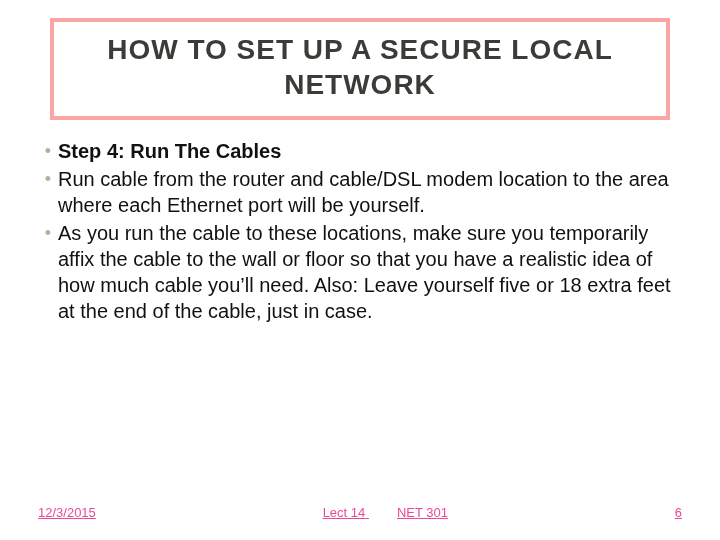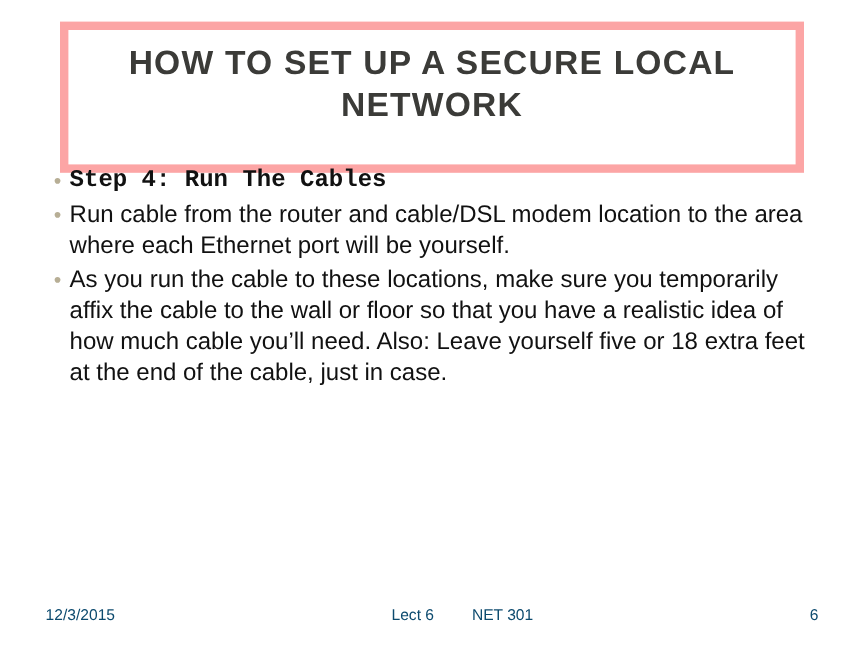--- a/index.html
+++ b/index.html
@@ -15,22 +15,22 @@
     position: relative;
     width: 720px;
     height: 540px;
     box-sizing: border-box;
   }
   .title-box {
     position: absolute;
     top: 18px;
     left: 50px;
     width: 620px;
-    border: 7px solid #fca5a5;
-    padding: 10px 14px 32px 14px;
+    border: 4px solid #fca5a5;
+    padding: 10px 14px 14px 14px;
     box-sizing: border-box;
     text-align: center;
   }
   .title-box h1 {
     margin: 0;
     font-size: 28px;
     font-weight: bold;
     letter-spacing: 1px;
     line-height: 1.25;
     color: #3b3b38;
@@ -53,31 +53,31 @@
     text-align: center;
     color: #b7ae95;
     font-size: 18px;
     line-height: 26px;
   }
   .bullet .text {
     flex: 1;
   }
   .bullet.bold .text {
     font-weight: bold;
-    font-family: Liberation Mono, monospace;
   }
   .footer {
     position: absolute;
     bottom: 20px;
     left: 38px;
     right: 38px;
     font-size: 13px;
-    color: #0c4a6e;
+    color: #ec4899;
     display: flex;
     align-items: center;
+    text-decoration: underline;
   }
   .footer .date {
     flex: 0 0 auto;
   }
   .footer .center {
     flex: 1;
     text-align: center;
   }
   .footer .center span + span {
     margin-left: 28px;
@@ -107,19 +107,19 @@
     </div>
     <div class="bullet">
       <div class="dot">•</div>
       <div class="text">As you run the cable to these locations, make sure you temporarily affix the cable to the wall or floor so that you have a realistic idea of how much cable you’ll need. Also: Leave yourself five or 18 extra feet at the end of the cable, just in case.</div>
     </div>
   </div>
 
   <div class="footer">
     <div class="date">12/3/2015</div>
     <div class="center">
-      <span>Lect 6</span>
+      <span>Lect 14</span>
       <span>NET 301</span>
     </div>
     <div class="pagenum">6</div>
   </div>
 
 </div>
 
 </body></html>

